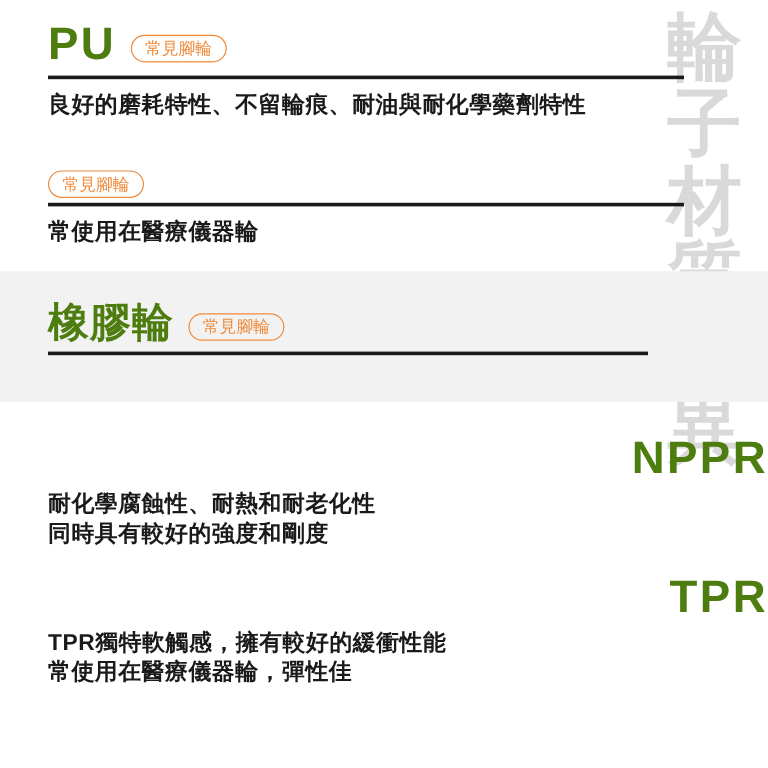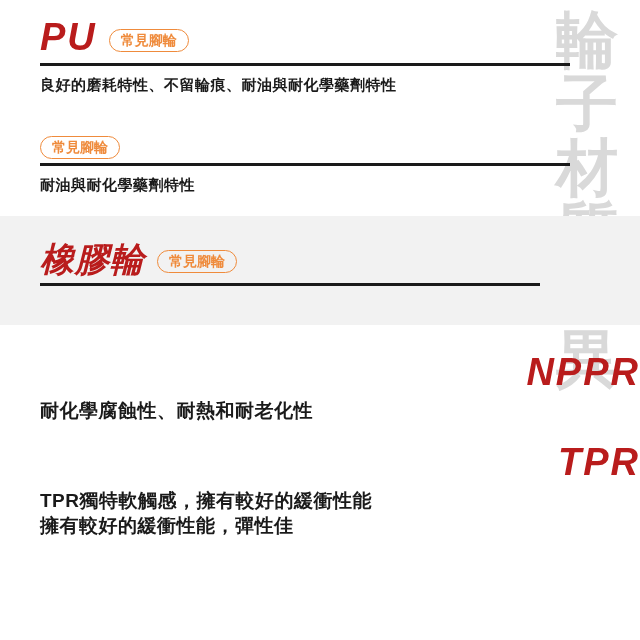--- a/index.html
+++ b/index.html
@@ -64,60 +64,59 @@
     text-align: center;
   }
 
   .headrow {
     display: flex;
     align-items: center;
     gap: 12px;
   }
 
   .title {
-    color: #b91c1c;
+    color: #4d7c0f;
     font-weight: bold;
     letter-spacing: 1px;
     line-height: 1;
-    font-style: italic;
   }
   .title.cjk {
     font-size: 34px;
   }
   .title.latin {
     font-size: 38px;
     letter-spacing: 2px;
   }
 
   .badge {
     border: 1.6px solid #ef8b3c;
     color: #ef8b3c;
     border-radius: 999px;
     font-size: 14px;
     padding: 3px 11px 4px 11px;
     line-height: 1;
     white-space: nowrap;
-    font-weight: bold;
+    font-weight: normal;
     position: relative;
     top: 3px;
   }
 
   .rule {
     height: 3px;
     background: #1a1a1a;
     margin-top: 7px;
     margin-bottom: 9px;
   }
   .rule.w1 { width: 530px; }
   .rule.w2 { width: 530px; }
   .rule.w3 { width: 500px; }
 
   .desc {
     color: #1a1a1a;
-    font-size: 15px;
+    font-size: 19px;
     font-weight: bold;
     line-height: 1.35;
     letter-spacing: 0.5px;
   }
   .desc .line { display: block; }
 
   .desc.small {
     font-size: 19px;
     line-height: 1.3;
   }
@@ -160,45 +159,46 @@
         <span class="line">良好的磨耗特性、不留輪痕、耐油與耐化學藥劑特性</span>
       </div>
     </div>
 
     <div class="section s-nylon">
       <div class="headrow">
         <div class="badge">常見腳輪</div>
       </div>
       <div class="rule w2"></div>
       <div class="desc">
-        <span class="line">耐油與耐化學藥劑特性</span>
+        <span class="line">常使用在醫療儀器輪</span>
       </div>
     </div>
 
     <div class="section s-rubber highlight">
       <div class="headrow">
         <div class="title cjk">橡膠輪</div>
         <div class="badge">常見腳輪</div>
       </div>
       <div class="rule w3"></div>
     </div>
 
     <div class="section s-nppr">
       <div class="headrow nolinehead">
         <div class="title latin">NPPR</div>
       </div>
       <div class="desc small">
         <span class="line">耐化學腐蝕性、耐熱和耐老化性</span>
+        <span class="line">同時具有較好的強度和剛度</span>
       </div>
     </div>
 
     <div class="section s-tpr">
       <div class="headrow nolinehead">
         <div class="title latin">TPR</div>
       </div>
       <div class="desc small">
         <span class="line">TPR獨特軟觸感，擁有較好的緩衝性能</span>
-        <span class="line">擁有較好的緩衝性能，彈性佳</span>
+        <span class="line">常使用在醫療儀器輪，彈性佳</span>
       </div>
     </div>
 
   </div>
 </div>
 
 </body></html>

